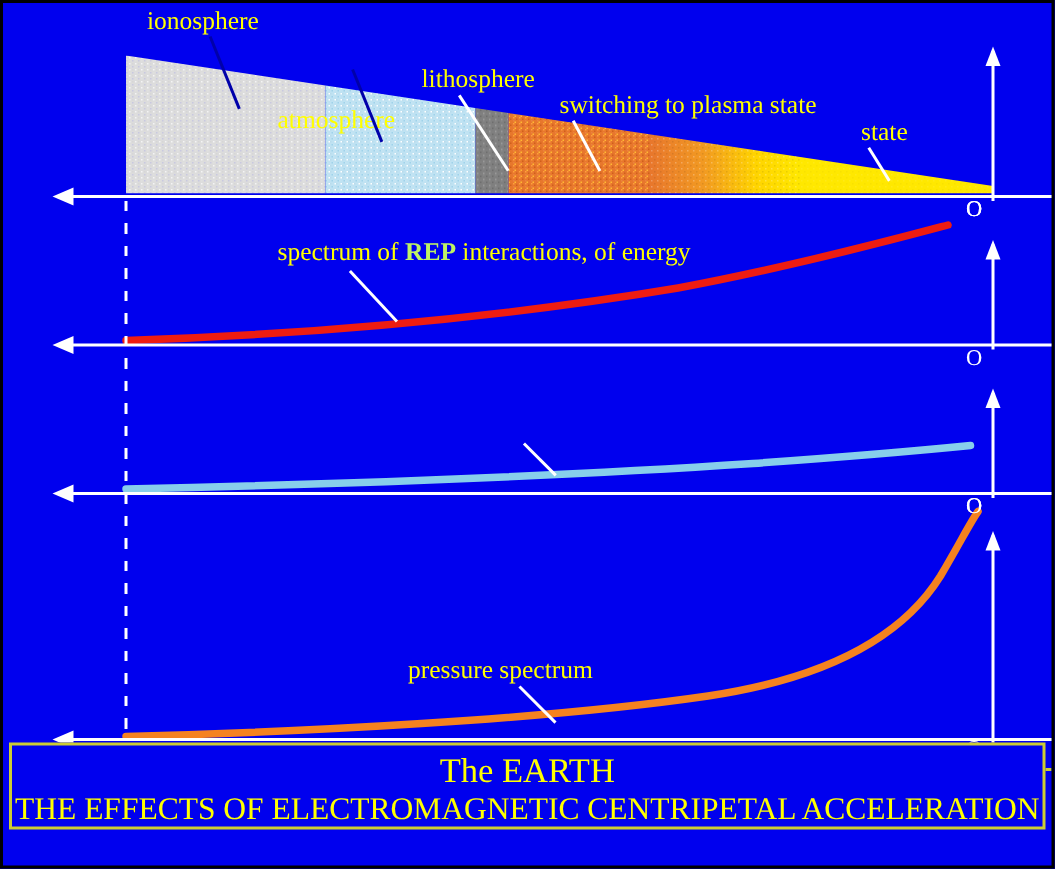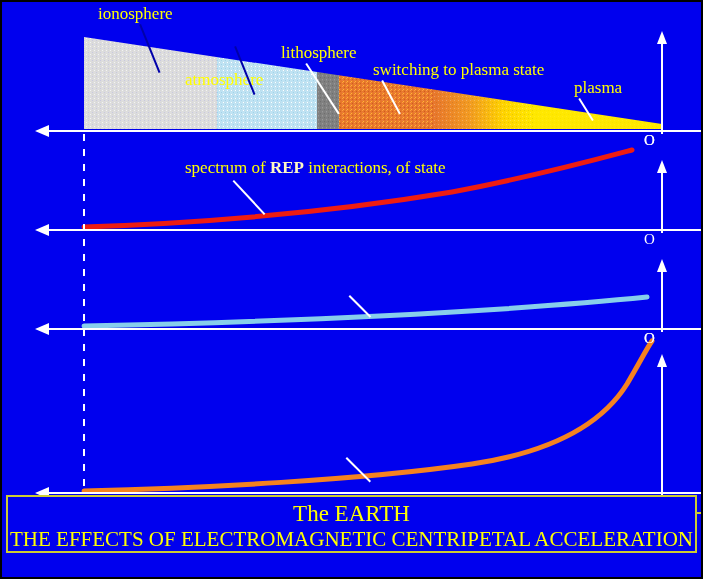--- a/index.html
+++ b/index.html
@@ -58,21 +58,21 @@
 
   
   .lbl{
     position:absolute;
     color:#ffff00;
     font-family:"Liberation Serif",serif;
     font-size:17px;
     line-height:19px;
     white-space:nowrap;
   }
-  .lbl b{font-weight:bold;color:#fef9c3;}
+  .lbl b{font-weight:bold;color:#bef264;}
 
   
   .leader{position:absolute;transform-origin:0 0;height:2px;}
   .leader.w{background:#ffffff;}
   .leader.b{background:#0000aa;}
 
   
   #wedge{position:absolute;left:0;top:0;width:703px;height:135px;}
 
   
@@ -157,41 +157,41 @@
 
   <div class="lbl" style="left:183px;top:24px;margin-top:44px;">atmosphere</div>
   <div class="leader b" style="left:234px;top:44px;width:52px;transform:rotate(68deg);"></div>
 
   <div class="lbl" style="left:279px;top:41px;">lithosphere</div>
   <div class="leader w" style="left:305px;top:61px;width:60px;transform:rotate(57deg);"></div>
 
   <div class="lbl" style="left:371px;top:58px;text-align:center;">switching to plasma state</div>
   <div class="leader w" style="left:381px;top:78px;width:38px;transform:rotate(62deg);"></div>
 
-  <div class="lbl" style="left:572px;top:76px;">plasma</div>
+  <div class="lbl" style="left:572px;top:76px;">state</div>
   <div class="leader w" style="left:578px;top:96px;width:26px;transform:rotate(58deg);"></div>
 
   <div class="hline" style="left:46px;top:128px;width:657px;"></div>
   <div class="arrow-left" style="left:33px;top:123px;"></div>
   <div class="vaxis" style="left:659px;top:32px;height:100px;"></div>
   <div class="arrow-up" style="left:655px;top:29px;"></div>
   <div class="olabel" style="left:642px;top:131px;">O</div>
 
   <svg class="abs" style="left:0;top:128px;width:703px;height:102px;" viewBox="0 0 703 102" preserveAspectRatio="none">
     <path d="M82,97 C200,93 330,82 450,62 C530,47 600,28 630,20" fill="none" stroke="#ee1c11" stroke-width="5" stroke-linecap="round"></path>
   </svg>
   <div class="hline" style="left:46px;top:227px;width:657px;"></div>
   <div class="arrow-left" style="left:33px;top:222px;"></div>
   <div class="vaxis" style="left:659px;top:161px;height:70px;"></div>
   <div class="arrow-up" style="left:655px;top:158px;"></div>
   <div class="olabel" style="left:642px;top:131px;">O</div>
   <div class="olabel" style="left:642px;top:230px;">O</div>
 
   <div class="lbl" style="left:183px;top:156px;">
-    <span>spectrum of </span><b>REP</b><span> interactions, of state</span>
+    <span>spectrum of </span><b>REP</b><span> interactions, of energy</span>
   </div>
   <div class="leader w" style="left:232px;top:178px;width:46px;transform:rotate(47deg);"></div>
 
   <svg class="abs" style="left:0;top:227px;width:703px;height:104px;" viewBox="0 0 703 104" preserveAspectRatio="none">
     <path d="M82,97 C220,94 380,88 500,80 C570,75 615,71 645,68" fill="none" stroke="#87ceeb" stroke-width="5" stroke-linecap="round"></path>
   </svg>
   <div class="hline" style="left:46px;top:326px;width:657px;"></div>
   <div class="arrow-left" style="left:33px;top:321px;"></div>
   <div class="vaxis" style="left:659px;top:260px;height:70px;"></div>
   <div class="arrow-up" style="left:655px;top:257px;"></div>
@@ -202,20 +202,21 @@
   <svg class="abs" style="left:0;top:326px;width:703px;height:170px;" viewBox="0 0 703 170" preserveAspectRatio="none">
     <path d="M82,163 C200,160 360,152 470,136 C550,124 600,96 625,56 C638,34 645,20 650,13" fill="none" stroke="#f5821f" stroke-width="5" stroke-linecap="round"></path>
   </svg>
   <div class="hline" style="left:46px;top:490px;width:657px;"></div>
   <div class="arrow-left" style="left:33px;top:485px;"></div>
   <div class="vaxis" style="left:659px;top:355px;height:139px;"></div>
   <div class="arrow-up" style="left:655px;top:352px;"></div>
   <div class="olabel" style="left:642px;top:329px;">O</div>
   <div class="olabel" style="left:642px;top:491px;">O</div>
 
+  <div class="lbl" style="left:270px;top:435px;">pressure spectrum</div>
   <div class="leader w" style="left:345px;top:455px;width:34px;transform:rotate(45deg);"></div>
 
   <div class="dashline" style="left:81px;top:132px;height:360px;"></div>
 
   <div id="cap-rule" style="left:4px;top:510px;width:695px;"></div>
   <div id="caption" style="top:493px;height:58px;">
     <div class="cap-line" id="cap-title" style="margin-top:3px;">The EARTH</div>
     <div class="cap-line" id="cap-sub">THE EFFECTS OF ELECTROMAGNETIC CENTRIPETAL ACCELERATION</div>
   </div>
 

